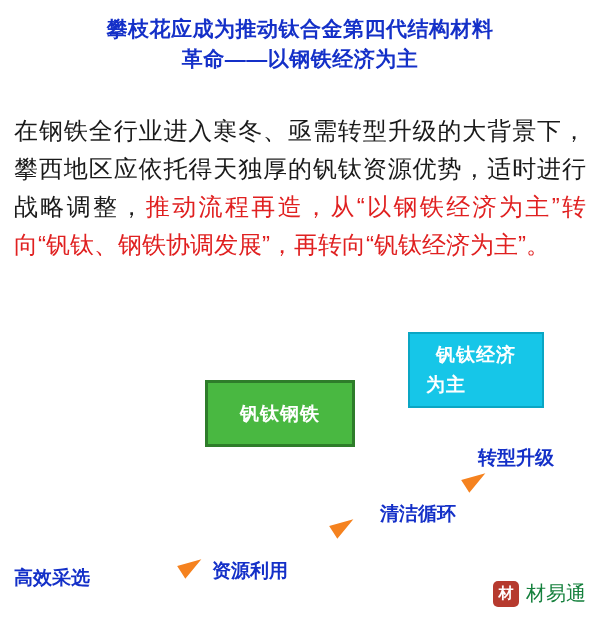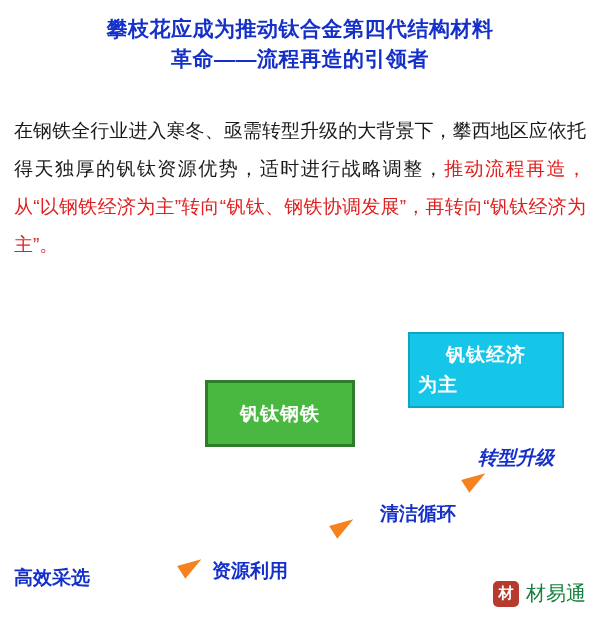--- a/index.html
+++ b/index.html
@@ -37,21 +37,21 @@
     display: block;
     white-space: nowrap;
   }
 
   
   .paragraph {
     position: absolute;
     top: 112px;
     left: 14px;
     width: 572px;
-    font-size: 19px;
+    font-size: 24px;
     line-height: 38px;
     color: #1a1a1a;
     text-align: justify;
     text-justify: inter-ideograph;
   }
   .paragraph .hl {
     color: #e02020;
   }
 
   
@@ -98,45 +98,45 @@
     height: 67px;
     background: #49b841;
     border: 3px solid #2e7d2a;
     font-size: 19px;
     line-height: 33px;
     letter-spacing: 1px;
   }
   .box-cyan {
     left: 408px;
     top: 14px;
-    width: 156px;
+    width: 136px;
     height: 76px;
     background: #16c6e8;
     border: 2px solid #0aa6c4;
     font-size: 19px;
     line-height: 30px;
     letter-spacing: 1px;
   }
   .box-cyan .line2 {
     align-self: flex-start;
-    margin-left: 8px;
+    margin-left: 16px;
   }
 
   
   .step-label {
     position: absolute;
     color: #1430c8;
     font-weight: bold;
     font-size: 19px;
     white-space: nowrap;
   }
   .step-1 { left: 14px;  top: 247px; }
   .step-2 { left: 212px; top: 240px; }
   .step-3 { left: 356px; top: 183px; margin-left: 24px; }
-  .step-4 { left: 478px; top: 127px; font-style: italic; }
+  .step-4 { left: 478px; top: 127px; }
 
   
   .arrow {
     position: absolute;
     width: 64px;
     height: 22px;
     transform-origin: left center;
   }
   .arrow svg { display: block; overflow: visible; }
   .arrow-1 { left: 148px; top: 262px; transform: rotate(-33deg); }
@@ -170,21 +170,21 @@
     white-space: nowrap;
   }
 </style>
 </head>
 <body>
 
 <div class="page">
 
   <div class="title-block">
     <span class="title-line">攀枝花应成为推动钛合金第四代结构材料</span>
-    <span class="title-line">革命——流程再造的引领者</span>
+    <span class="title-line">革命——以钢铁经济为主</span>
   </div>
 
   <div class="paragraph">
     <span>在钢铁全行业进入寒冬、亟需转型升级的大背景下，攀西地区应依托得天独厚的钒钛资源优势，适时进行战略调整，</span><span class="hl">推动流程再造，从“以钢铁经济为主”转向“钒钛、钢铁协调发展”，再转向“钒钛经济为主”。</span>
   </div>
 
   <div class="diagram">
 
 
     <div class="box box-green">

